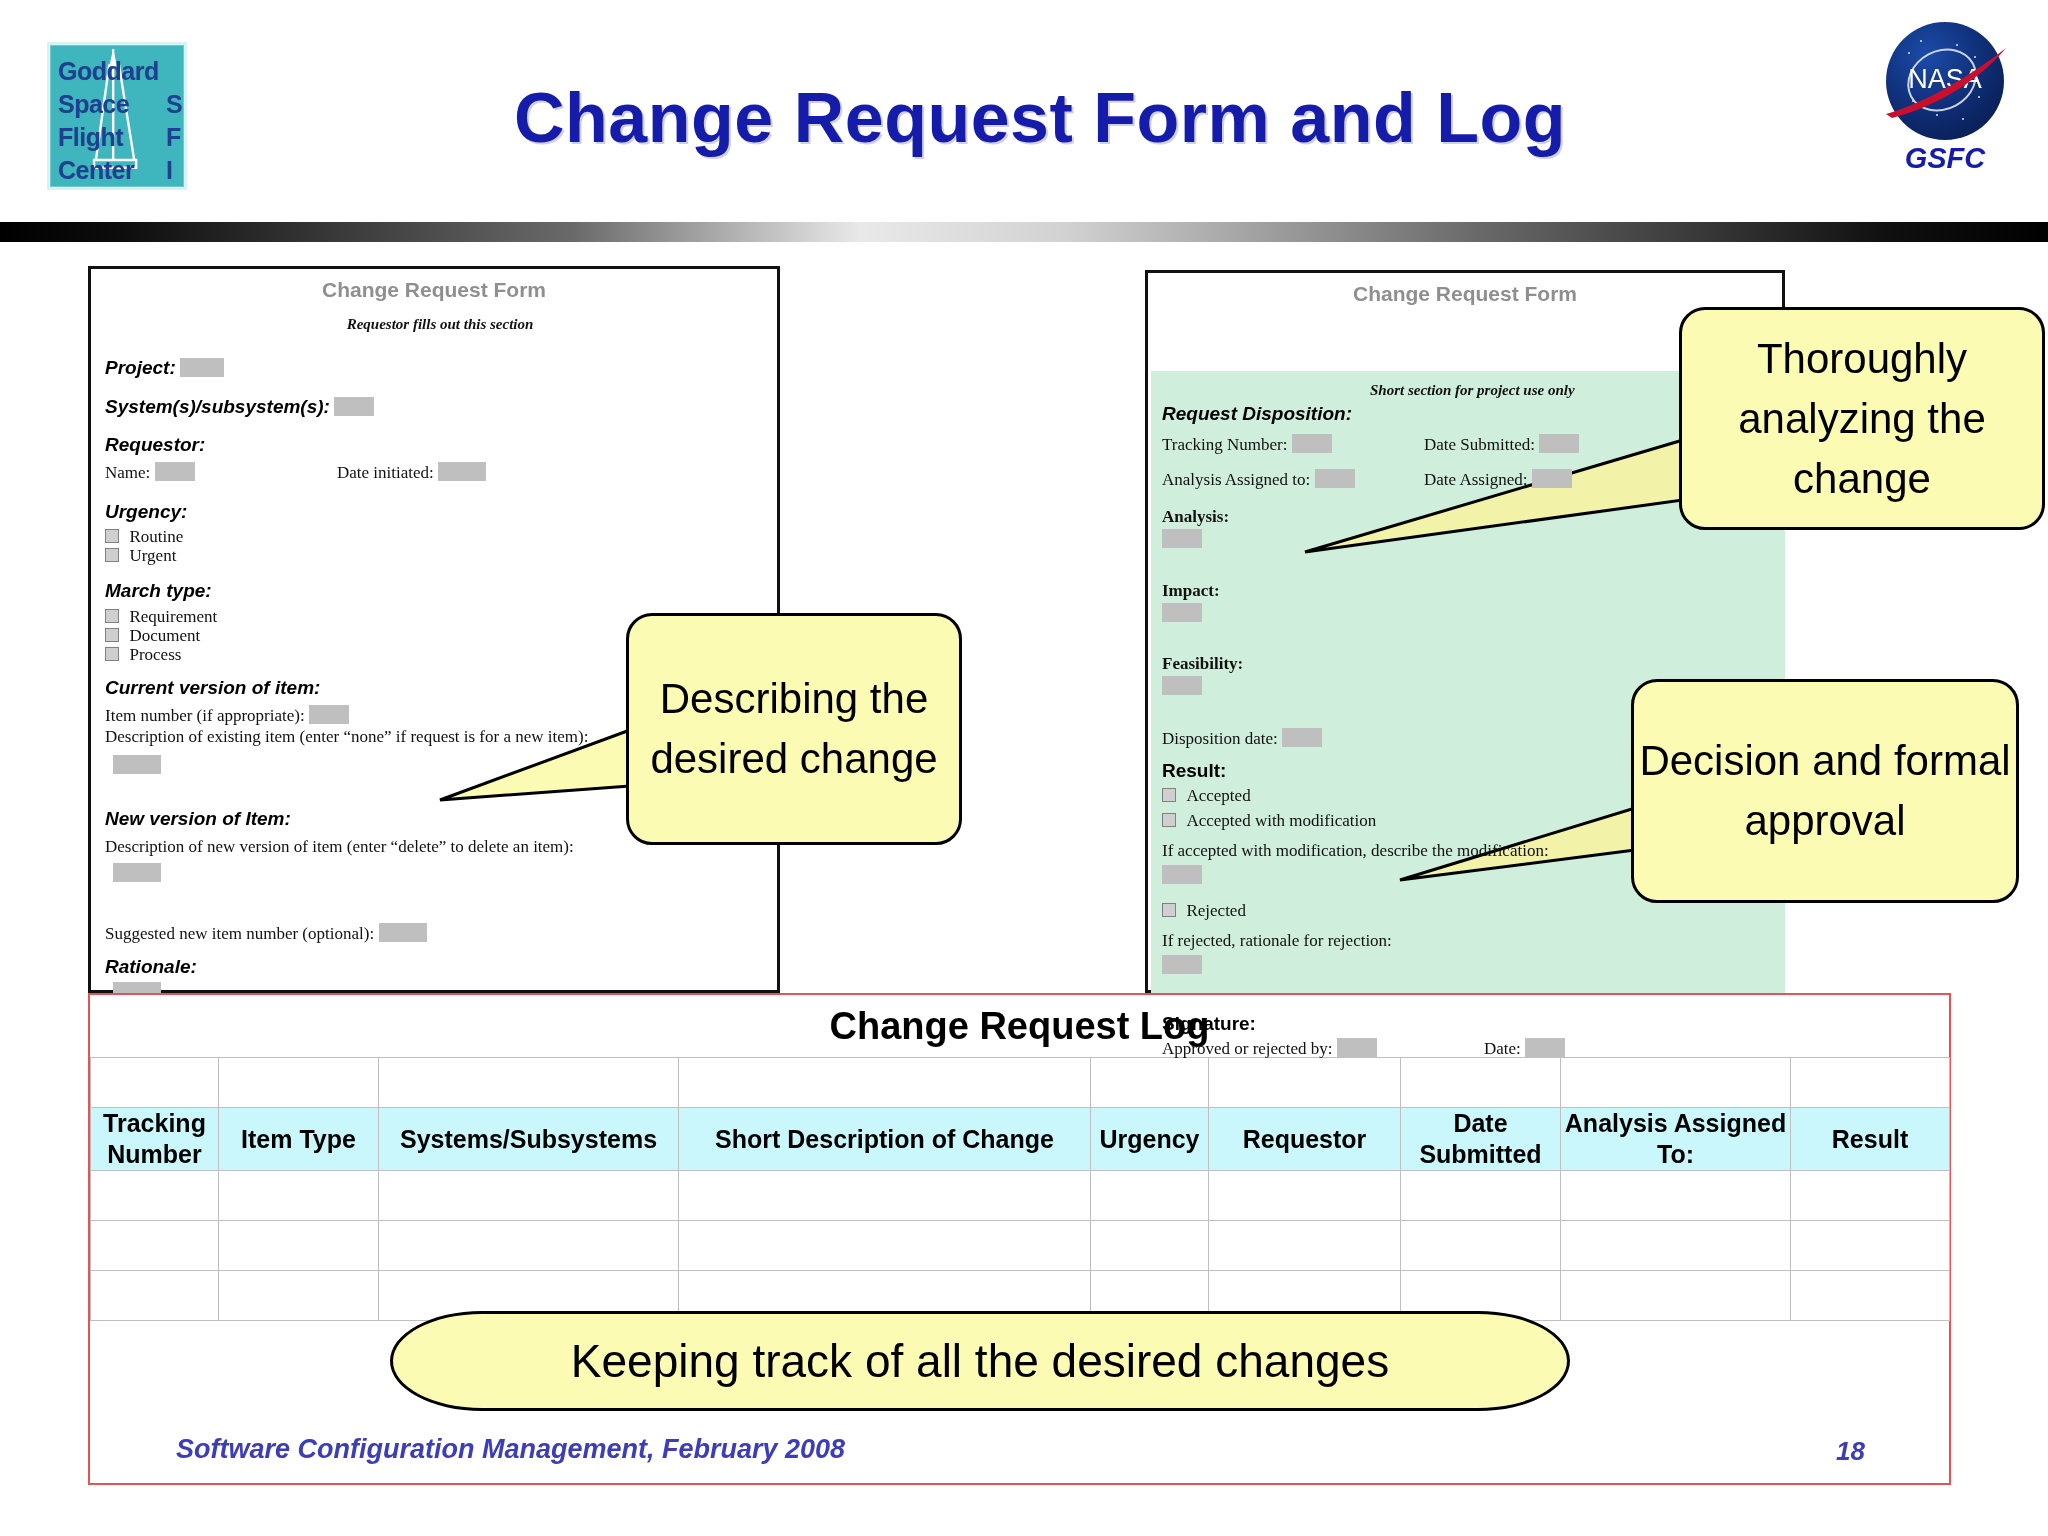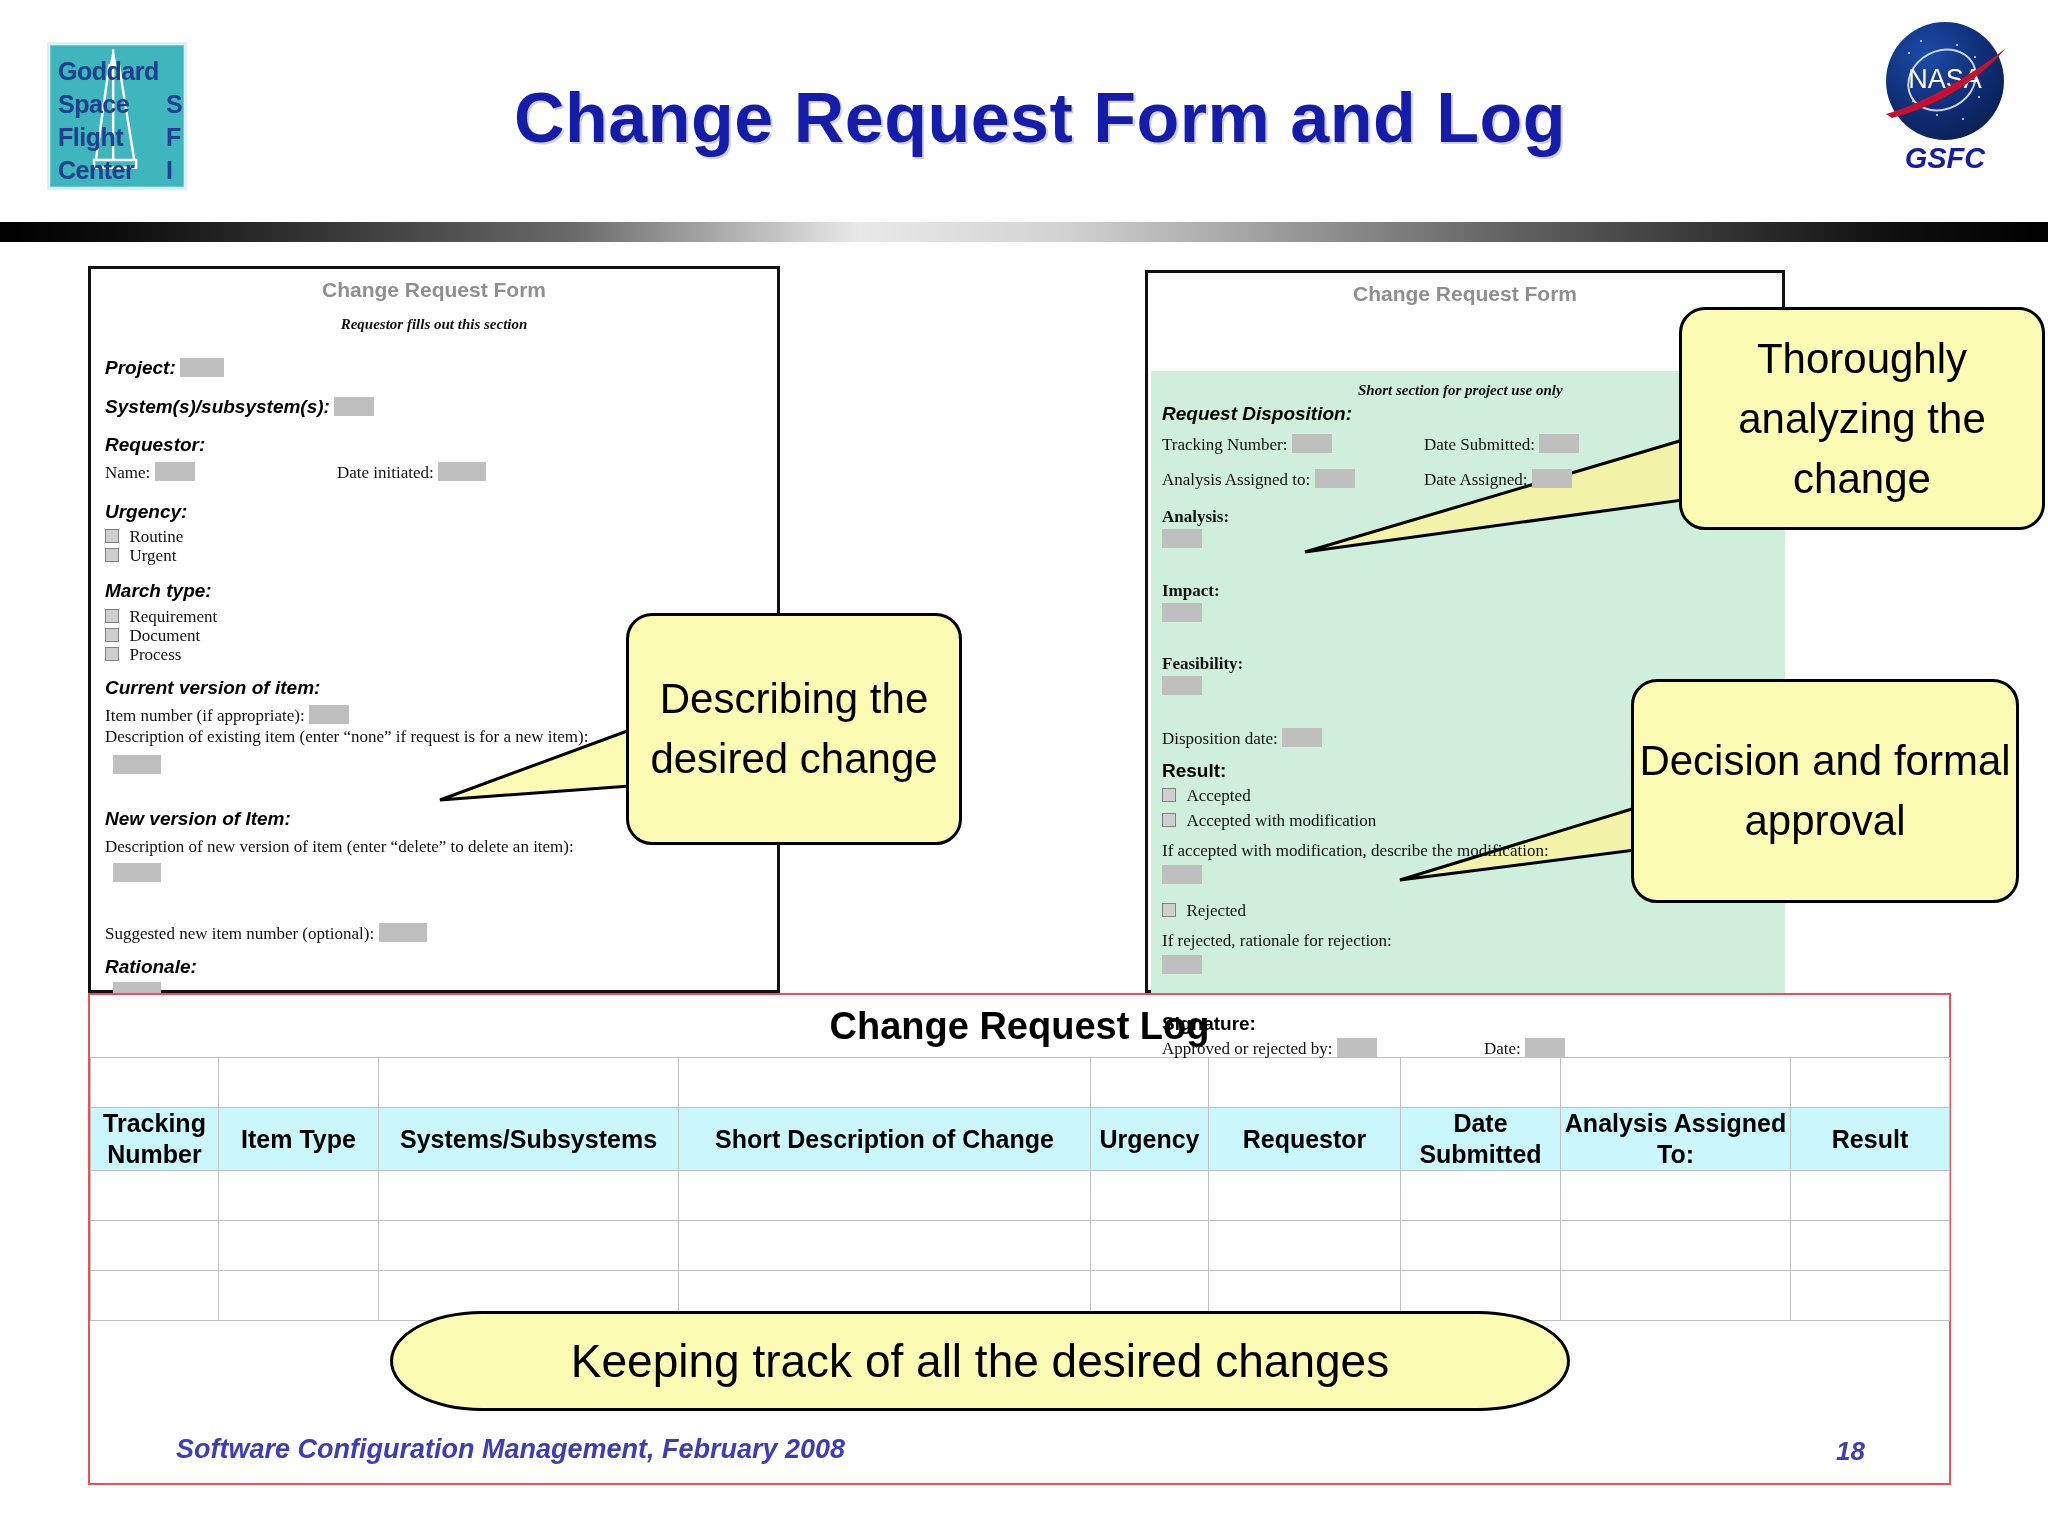--- a/index.html
+++ b/index.html
@@ -72,21 +72,21 @@
   .form-box { position:absolute; background:#fff; border:3px solid #111; }
   #form-left  { left:88px;  top:266px; width:692px;  height:727px; }
   #form-right { left:1145px; top:270px; width:640px; height:723px; }
 
   .form-title {
     text-align:center; color:#8f8f8f; font-weight:bold; font-size:21px;
     font-family:"Liberation Sans", sans-serif; margin-top:9px;
   }
   .form-sub {
     text-align:center; font-family:"Liberation Serif", serif;
-    font-style:italic; font-weight:bold; font-size:15px; color:#111;
+    font-style:italic; font-weight:bold; font-size:15px; color:#111;padding-left:12px;
   }
   .lbl-bold {
     font-family:"Liberation Sans", sans-serif; font-style:italic; font-weight:bold;
     font-size:19px; color:#000;
   }
   .lbl-ser {
     font-family:"Liberation Serif", serif; font-size:17px; color:#111;margin-top:29px;
   }
   .lbl-ser-b {
     font-family:"Liberation Serif", serif; font-weight:bold; font-size:17px; color:#111;

